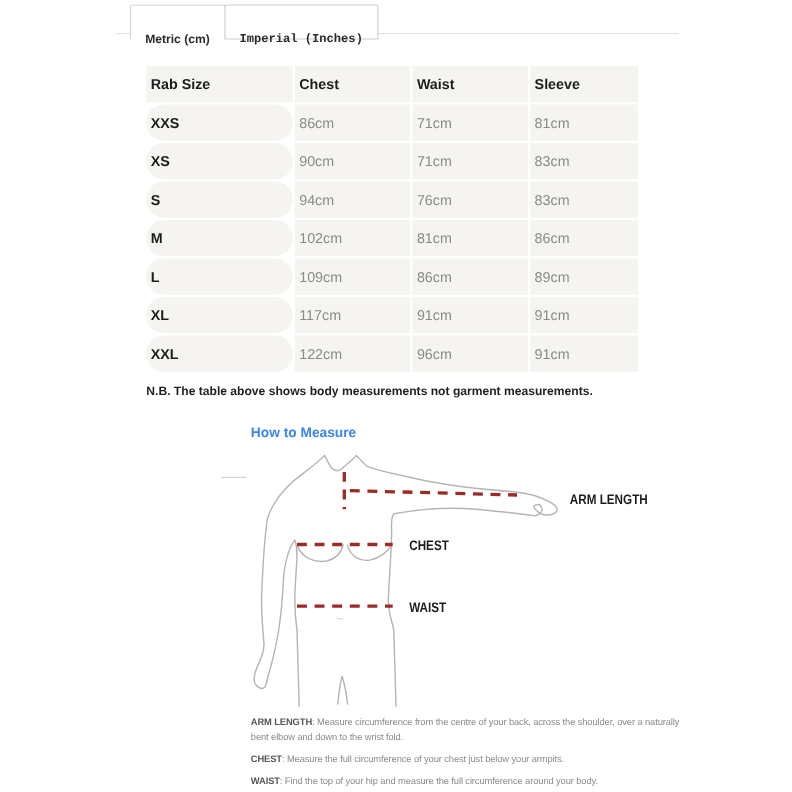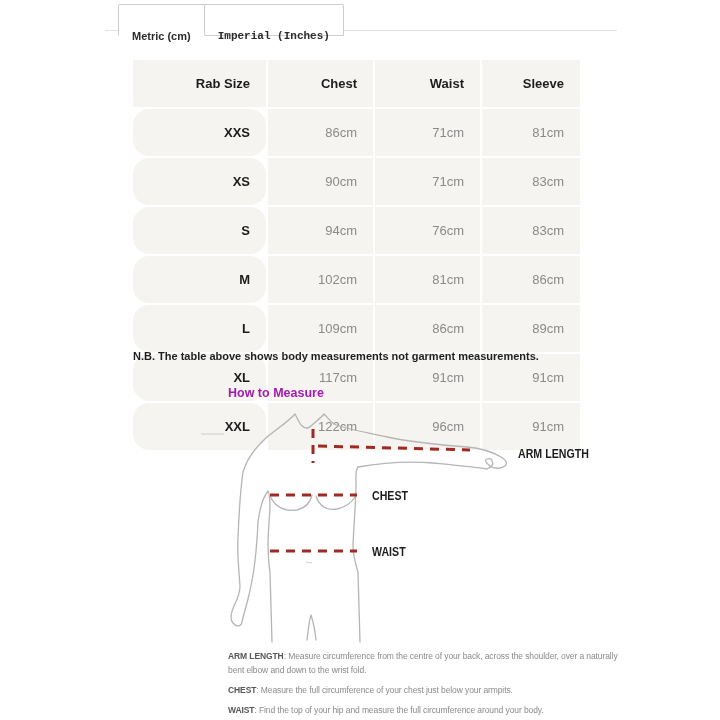--- a/index.html
+++ b/index.html
@@ -12,30 +12,30 @@
   .tab-underline { position:absolute; left:105px; top:26px; width:512px; height:1px; background:#e2e2e2; }
   .tabs { position:absolute; left:118px; top:0; display:flex; }
   .tab { border:1px solid #cdcdcd; background:#fff; padding:24px 13px 6px 13px;
          font-size:11px; font-weight:bold; color:#2b2b2b; line-height:14px;
          border-radius:2px 2px 0 0; cursor:pointer; }
   .tab + .tab { margin-left:-1px; height:26px;font-family:Liberation Mono, monospace; }
   .tab.active { border-bottom:1px solid #fff; height:28px; z-index:2; position:relative; }
 
   
   .size-table { position:absolute; left:131px; top:58px; border-collapse:separate; border-spacing:2px; }
-  .size-table th, .size-table td { background:var(--cell-bg,#f5f4f1); text-align:right; vertical-align:middle;
-        height:33px; padding:16px; }
+  .size-table th, .size-table td { background:var(--cell-bg,#f5f4f1); text-align:left; vertical-align:middle;
+        height:33px; padding:4px; }
   .size-table th { font-size:13px; font-weight:bold; color:#1c1c1c; }
   .size-table td.size { font-size:13px; font-weight:bold; color:#1c1c1c;border-radius:16px; }
   .size-table td.val { font-size:13px; color:var(--value-text,#8a8a8a); }
   .col-size { width:133px; } .col-chest { width:105px; } .col-waist { width:105px; } .col-sleeve { width:98px; }
 
   
   .nb-note { position:absolute; left:133px; top:350px; margin:0; font-size:11px; font-weight:bold; color:#1f1f1f; }
-  .htm-title { position:absolute; left:228px; top:386px; margin:0; font-size:12.5px; font-weight:bold; color:#a21caf; }
+  .htm-title { position:absolute; left:228px; top:386px; margin:0; font-size:12.5px; font-weight:bold; color:#3b82f6; }
 
   
   .diagram { position:absolute; left:195px; top:403px; width:390px; height:245px; }
   .diagram svg { position:absolute; left:0; top:0; }
   .outline { stroke:var(--outline,#b5b5b5); fill:none; stroke-width:1.3; stroke-linecap:round; stroke-linejoin:round; }
   .thinline { stroke:var(--outline,#b5b5b5); fill:none; stroke-width:1; opacity:.6; }
   .dash { stroke:var(--accent-dash,#9e2a25); fill:none; stroke-width:3; stroke-dasharray:9 7; }
   .dlabel { position:absolute; font-size:12.5px; font-weight:bold; color:#1c1c1c;
             letter-spacing:0; white-space:nowrap; transform:scaleX(.85); transform-origin:left center; }
   .dlabel.arm   { left:323px; top:44px; }

